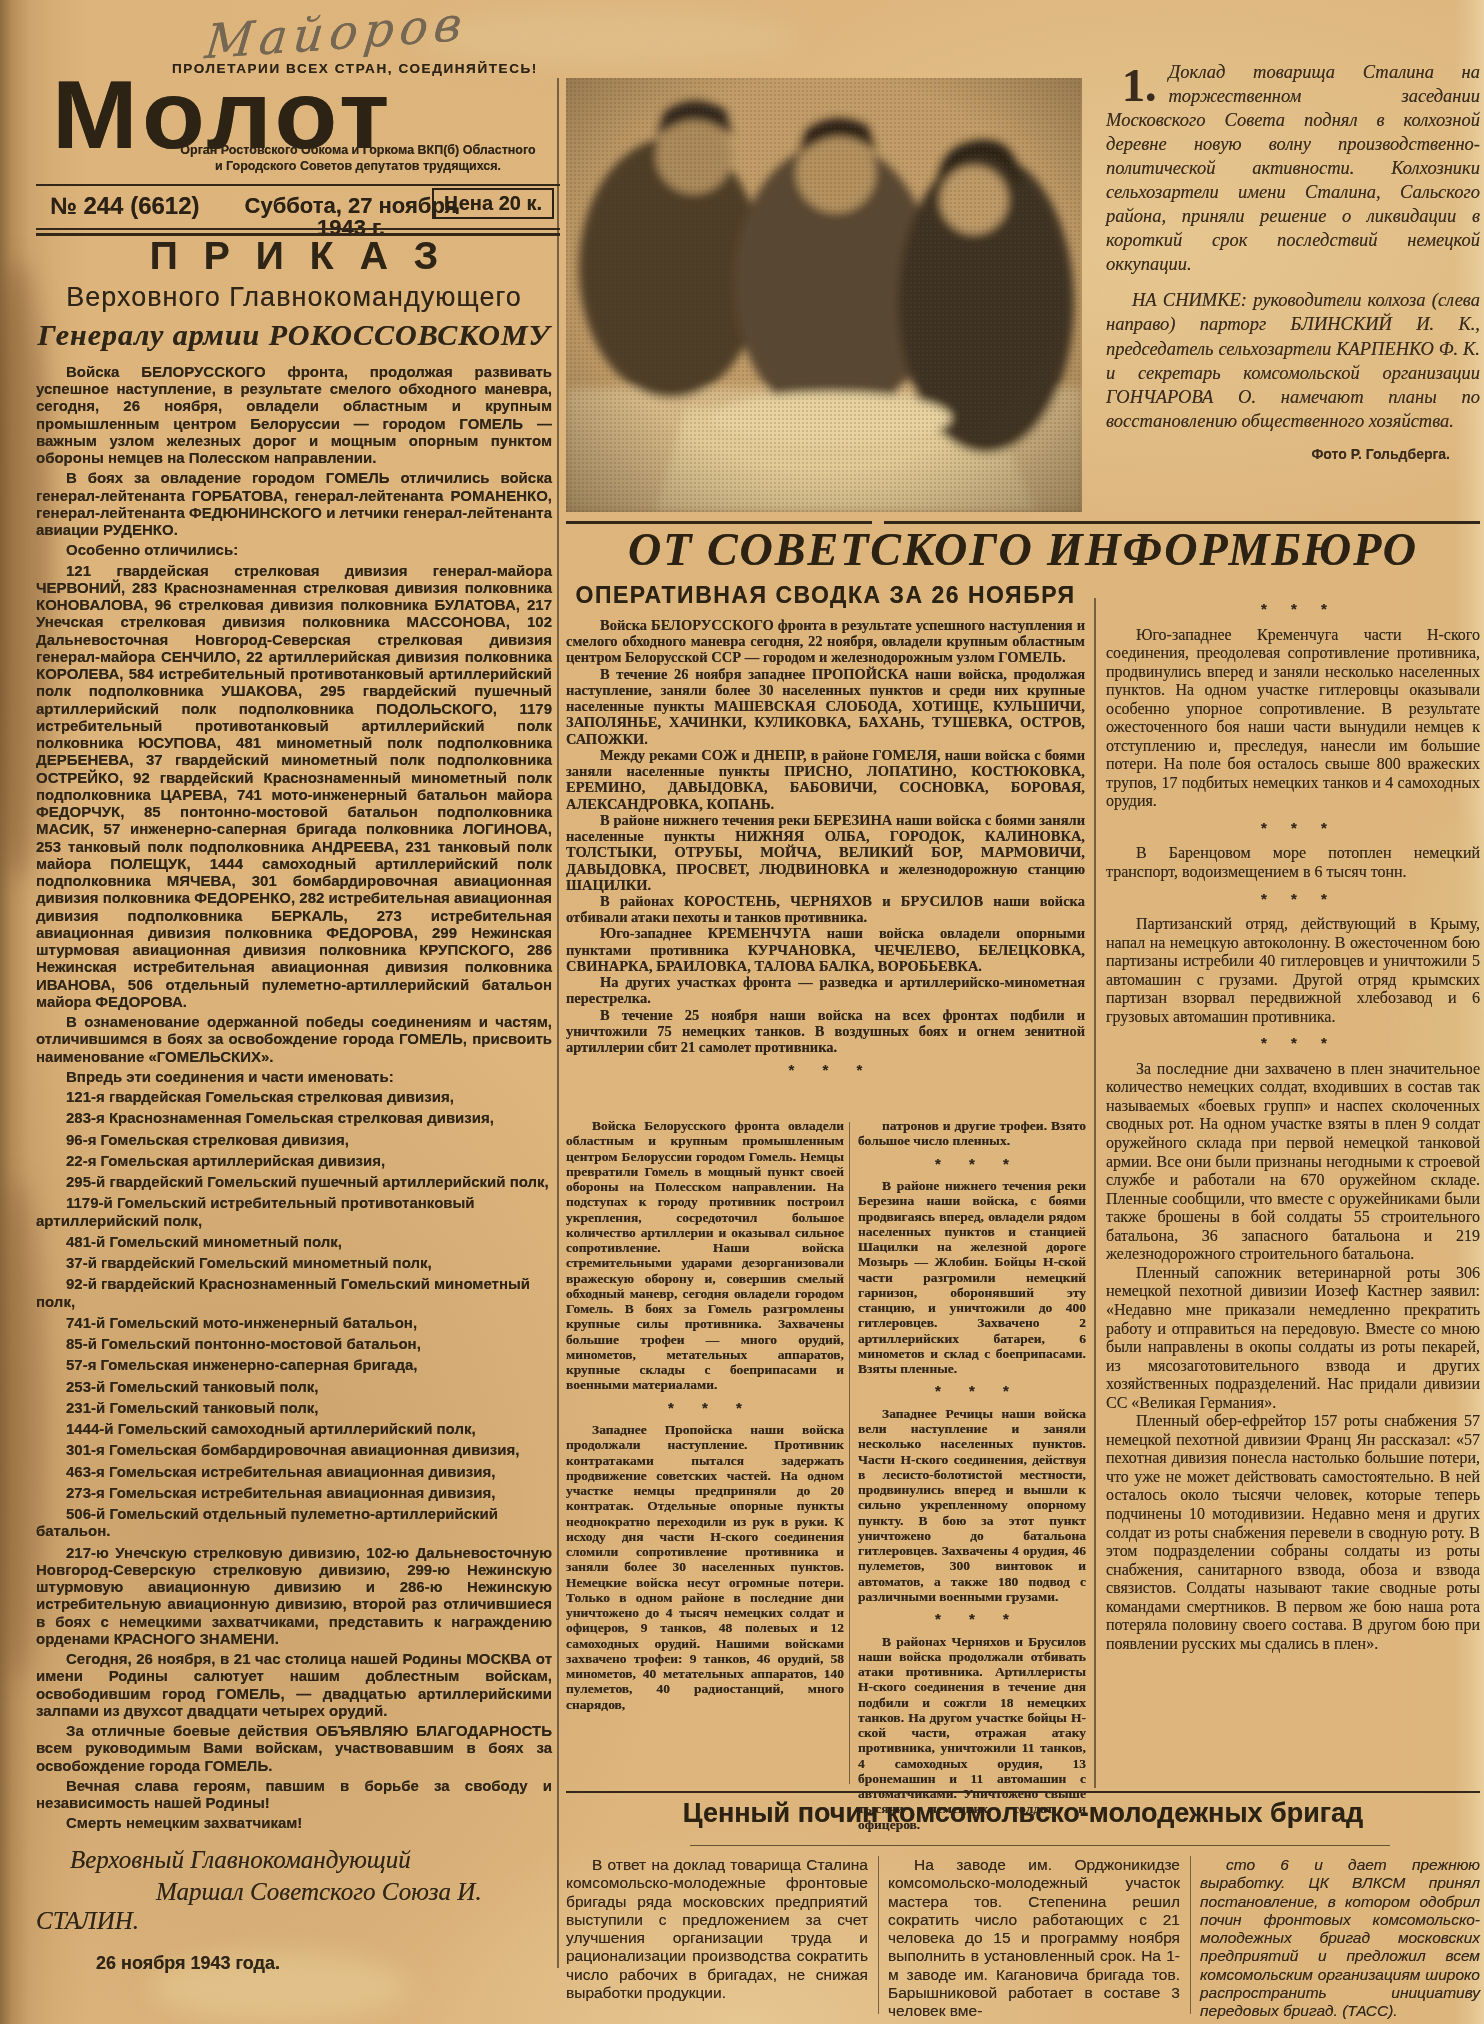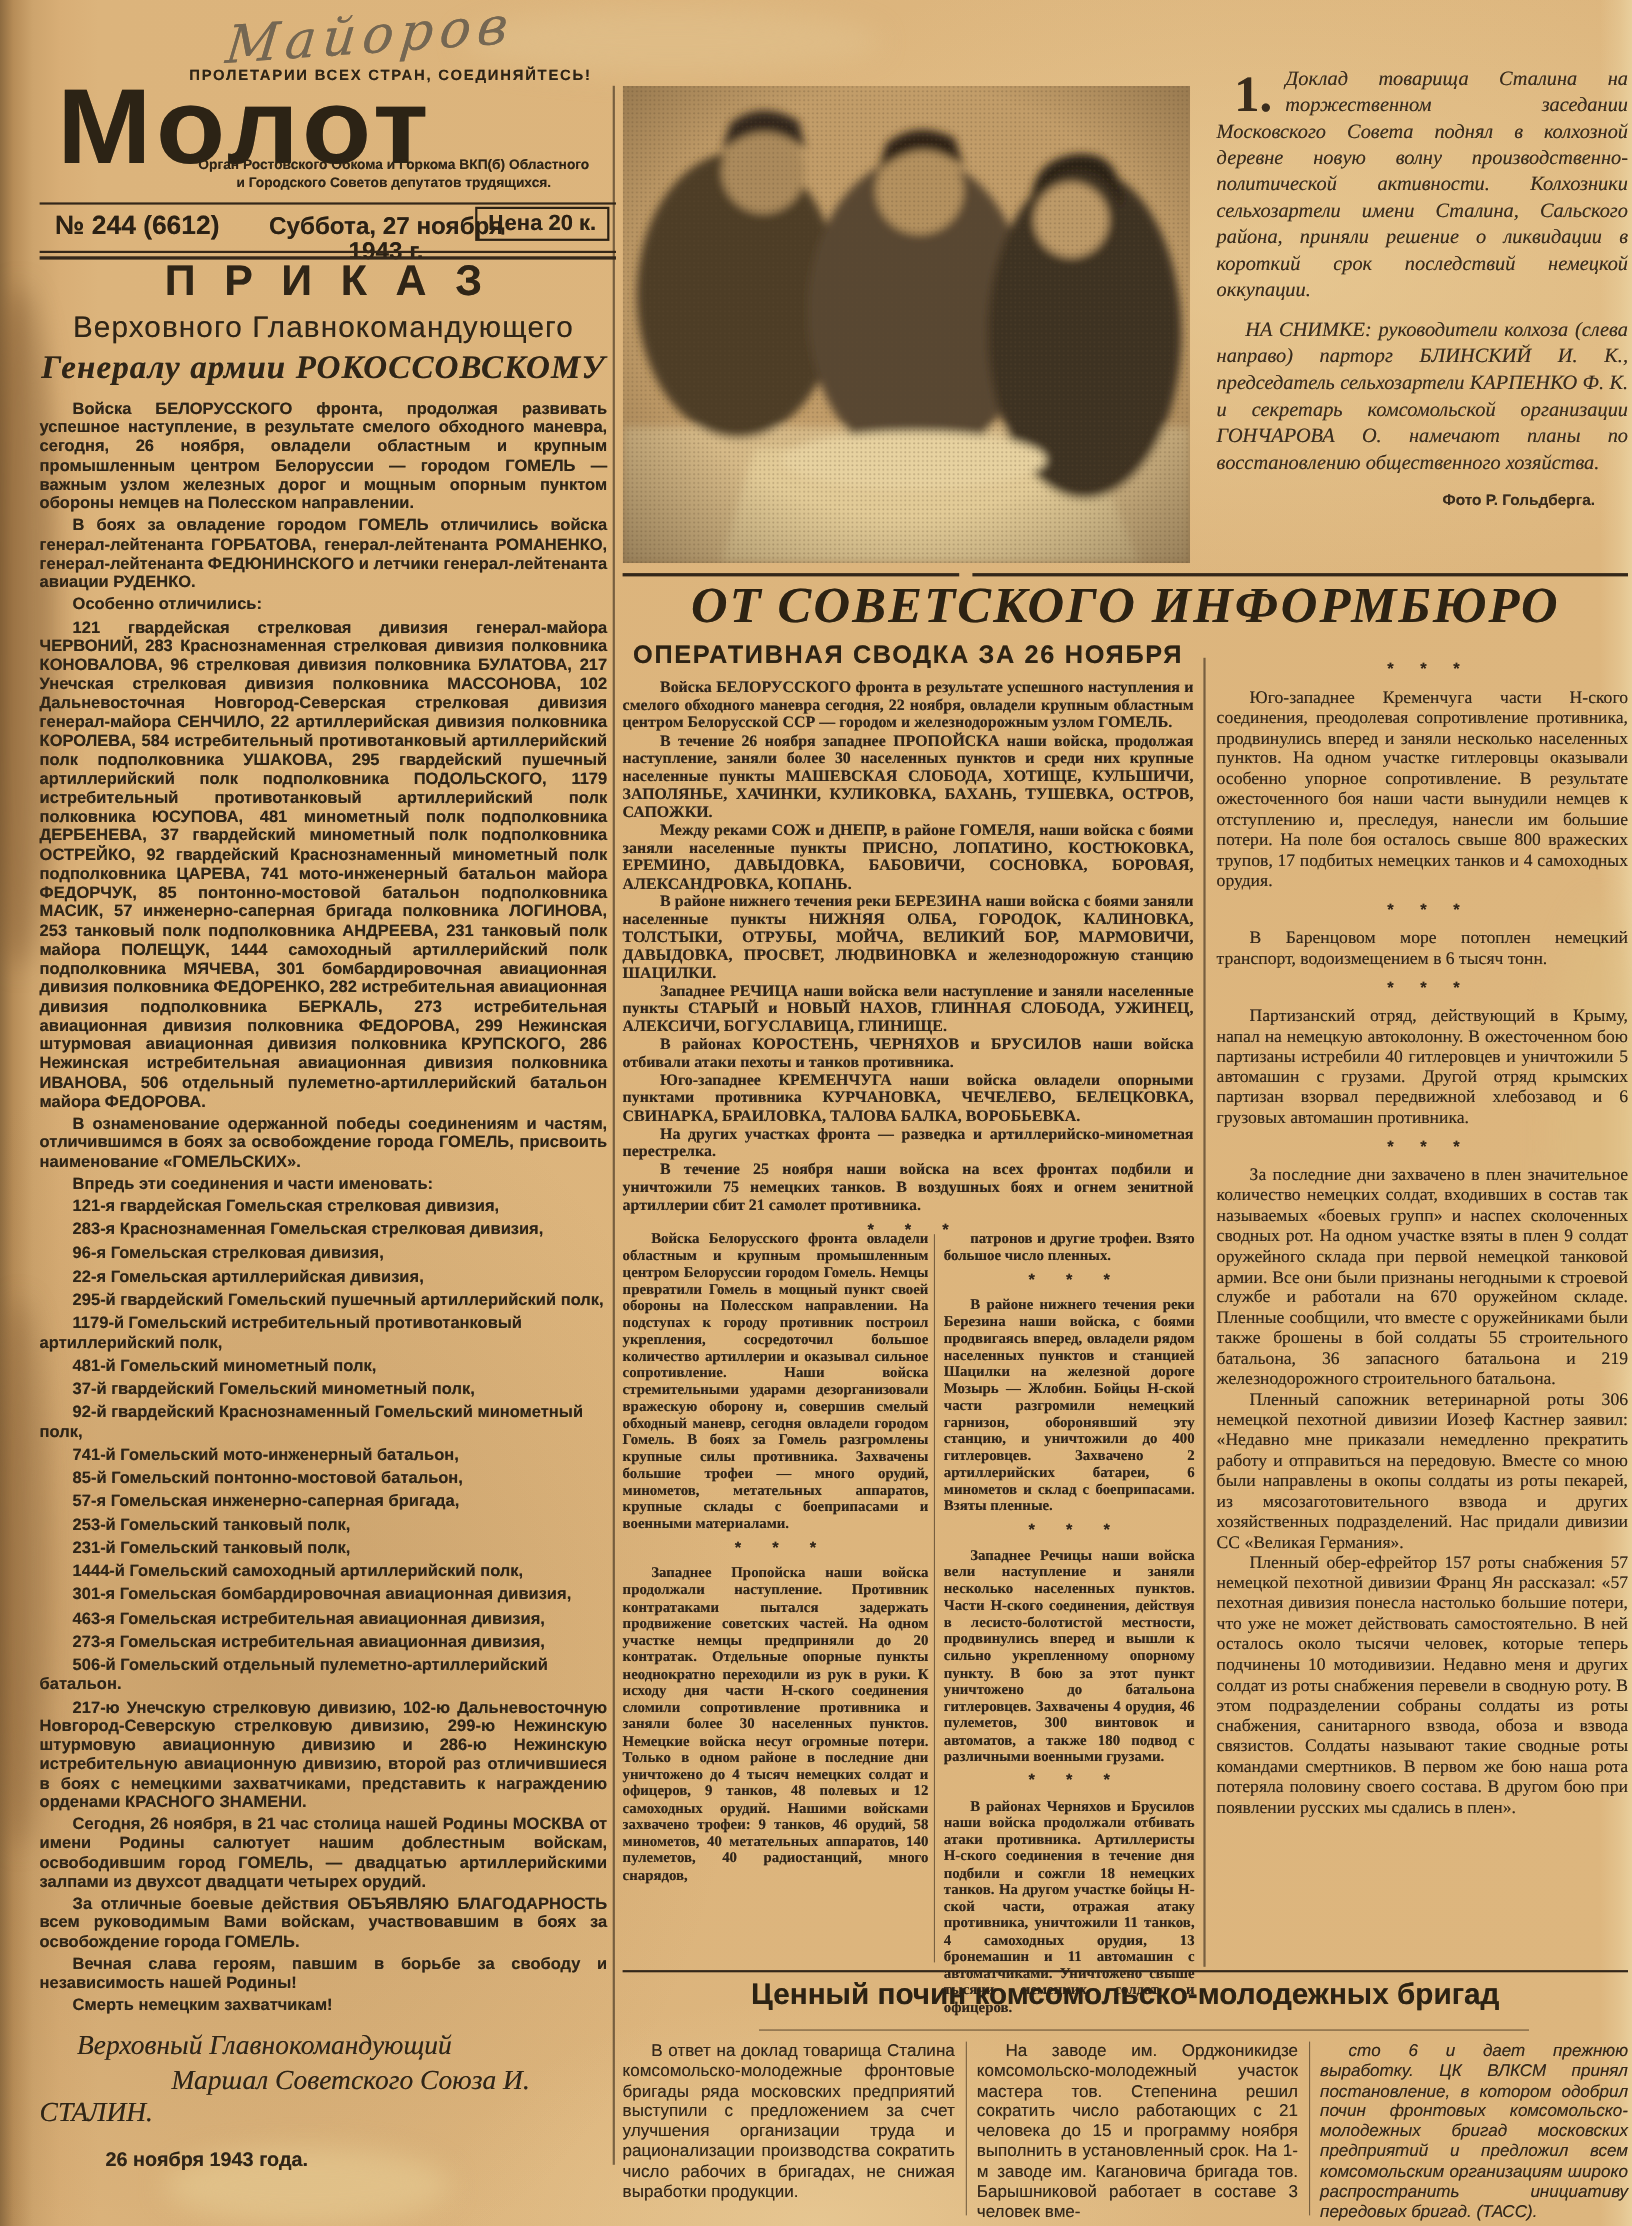--- a/index.html
+++ b/index.html
@@ -215,21 +215,20 @@
   <div class="vr" style="left:849px;top:1122px;height:662px;width:1px;"></div>
 
   <div class="ib-head">ОТ СОВЕТСКОГО ИНФОРМБЮРО</div>
   <div class="ib-sub">ОПЕРАТИВНАЯ СВОДКА ЗА 26 НОЯБРЯ</div>
 
   <div class="ib-wide">
     <p>Войска БЕЛОРУССКОГО фронта в результате успешного наступления и смелого обходного маневра сегодня, 22 ноября, овладели крупным областным центром Белорусской ССР — городом и железнодорожным узлом ГОМЕЛЬ.</p>
     <p>В течение 26 ноября западнее ПРОПОЙСКА наши войска, продолжая наступление, заняли более 30 населенных пунктов и среди них крупные населенные пункты МАШЕВСКАЯ СЛОБОДА, ХОТИЩЕ, КУЛЬШИЧИ, ЗАПОЛЯНЬЕ, ХАЧИНКИ, КУЛИКОВКА, БАХАНЬ, ТУШЕВКА, ОСТРОВ, САПОЖКИ.</p>
     <p>Между реками СОЖ и ДНЕПР, в районе ГОМЕЛЯ, наши войска с боями заняли населенные пункты ПРИСНО, ЛОПАТИНО, КОСТЮКОВКА, ЕРЕМИНО, ДАВЫДОВКА, БАБОВИЧИ, СОСНОВКА, БОРОВАЯ, АЛЕКСАНДРОВКА, КОПАНЬ.</p>
     <p>В районе нижнего течения реки БЕРЕЗИНА наши войска с боями заняли населенные пункты НИЖНЯЯ ОЛБА, ГОРОДОК, КАЛИНОВКА, ТОЛСТЫКИ, ОТРУБЫ, МОЙЧА, ВЕЛИКИЙ БОР, МАРМОВИЧИ, ДАВЫДОВКА, ПРОСВЕТ, ЛЮДВИНОВКА и железнодорожную станцию ШАЦИЛКИ.</p>
-    <p>Западнее РЕЧИЦА наши войска вели наступление и заняли населенные пункты СТАРЫЙ и НОВЫЙ НАХОВ, ГЛИННАЯ СЛОБОДА, УЖИНЕЦ, АЛЕКСИЧИ, БОГУСЛАВИЦА, ГЛИНИЩЕ.</p>
     <p>В районах КОРОСТЕНЬ, ЧЕРНЯХОВ и БРУСИЛОВ наши войска отбивали атаки пехоты и танков противника.</p>
     <p>Юго-западнее КРЕМЕНЧУГА наши войска овладели опорными пунктами противника КУРЧАНОВКА, ЧЕЧЕЛЕВО, БЕЛЕЦКОВКА, СВИНАРКА, БРАИЛОВКА, ТАЛОВА БАЛКА, ВОРОБЬЕВКА.</p>
     <p>На других участках фронта — разведка и артиллерийско-минометная перестрелка.</p>
     <p>В течение 25 ноября наши войска на всех фронтах подбили и уничтожили 75 немецких танков. В воздушных боях и огнем зенитной артиллерии сбит 21 самолет противника.</p>
     <div class="stars">* * *</div>
   </div>
 
   <div class="ib-colA">
     <p>Войска Белорусского фронта овладели областным и крупным промышленным центром Белоруссии городом Гомель. Немцы превратили Гомель в мощный пункт своей обороны на Полесском направлении. На подступах к городу противник построил укрепления, сосредоточил большое количество артиллерии и оказывал сильное сопротивление. Наши войска стремительными ударами дезорганизовали вражескую оборону и, совершив смелый обходный маневр, сегодня овладели городом Гомель. В боях за Гомель разгромлены крупные силы противника. Захвачены большие трофеи — много орудий, минометов, метательных аппаратов, крупные склады с боеприпасами и военными материалами.</p>
     <div class="stars">* * *</div>

